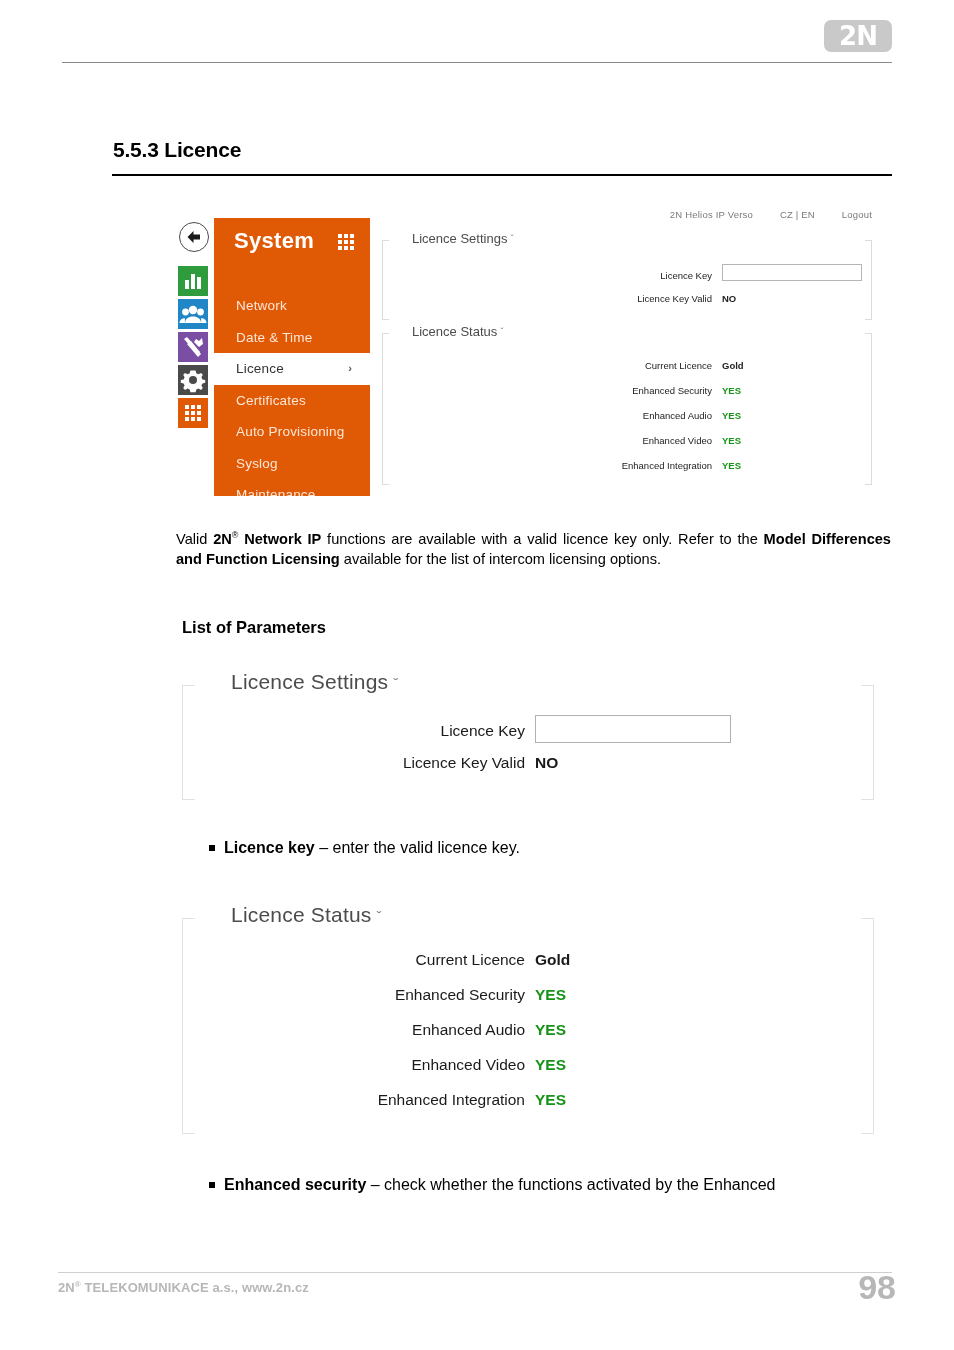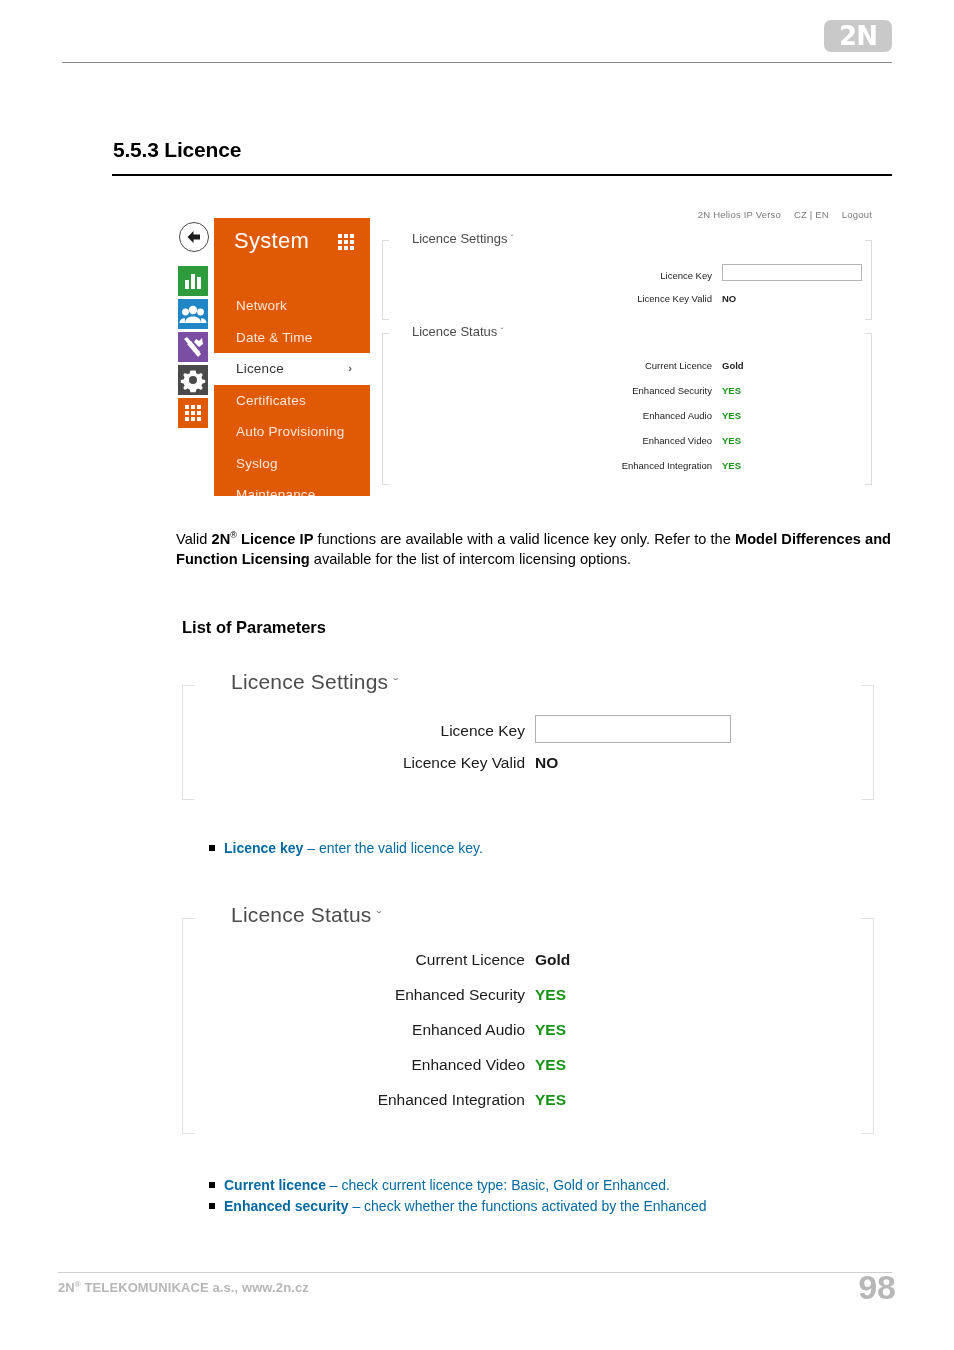--- a/index.html
+++ b/index.html
@@ -68,21 +68,21 @@
   }
   
   .topbar {
     position: absolute;
     right: 4px; top: 5px;
     font-size: 9.5px;
     color: #7a7a7a;
     letter-spacing: 0.2px;
     white-space: nowrap;
   }
-  .topbar span { margin-left: 10px; }
+  .topbar span { margin-left: 24px; }
 
   
   .rail {
     position: absolute;
     left: 2px; top: 62px;
     width: 32px;
   }
   .rail-icon {
     width: 30px; height: 30px;
     margin-bottom: 3px;
@@ -109,21 +109,21 @@
     left: 38px; top: 14px;
     width: 156px; height: 278px;
     background: #e05a06;
     overflow: hidden;
   }
   .menu-title {
     position: absolute;
     left: 20px; top: 10px;
     font-size: 22px;
     color: #ffffff;
-    font-weight: normal;
+    font-weight: bold;
     letter-spacing: 0.3px;
   }
   .menu-grid-icon {
     position: absolute;
     right: 16px; top: 16px;
     width: 16px; height: 16px;
   }
   .menu-list {
     position: absolute;
     left: 0; top: 72px;
@@ -255,23 +255,23 @@
     border: 1px solid #b0b0b0;
     background: #fff;
     box-sizing: border-box;
   }
 
   
   .bullets { position: absolute; width: 715px; }
   .bullet {
     position: relative;
     padding-left: 28px;
-    font-size: 14px;
+    font-size: 16px;
     line-height: 20.5px;
-    color: #0369a1;
+    color: #000000;
   }
   .bullet::before {
     content: "";
     position: absolute;
     left: 13px; top: 7px;
     width: 6px; height: 6px;
     background: #000;
   }
   .bullet b { font-weight: bold; }
   .bullet.just { text-align: justify; }
@@ -467,21 +467,21 @@
     <div class="s1-row" style="left:0; top:127px; width:330px; text-align:right;">
       <span class="lbl">Enhanced Integration</span>
     </div>
     <div class="s1-row" style="left:340px; top:127px;">
       <span class="val green" style="margin-left:0">YES</span>
     </div>
   </div>
 </div>
 
 <div class="para">
-  <span>Valid </span><b>2N</b><sup>®</sup><b> Licence IP</b><span> functions are available with a valid licence key only. Refer to the </span><b>Model Differences and Function Licensing</b><span> available for the list of intercom licensing options.</span>
+  <span>Valid </span><b>2N</b><sup>®</sup><b> Network IP</b><span> functions are available with a valid licence key only. Refer to the </span><b>Model Differences and Function Licensing</b><span> available for the list of intercom licensing options.</span>
 </div>
 
 <div class="sub-title">List of Parameters</div>
 
 <div class="bigpanel" style="left:182px; top:685px; width:692px; height:115px;">
   <div class="bk-l"></div>
   <div class="bk-r"></div>
   <div class="bp-legend">
     <span>Licence Settings</span><span class="caret">ˇ</span>
   </div>
@@ -542,23 +542,20 @@
 
   <div class="bp-row" style="left:0; top:173px; width:343px; text-align:right;">
     <span class="lbl">Enhanced Integration</span>
   </div>
   <div class="bp-row" style="left:353px; top:173px;">
     <span class="val" style="margin-left:0;color:#179317;">YES</span>
   </div>
 </div>
 
 <div class="bullets" style="left:196px; top:1175px; width:700px;">
-  <div class="bullet">
-    <b>Current licence</b><span> – check current licence type: Basic, Gold or Enhanced.</span>
-  </div>
   <div class="bullet just">
     <b>Enhanced security</b><span> – check whether the functions activated by the Enhanced</span>
   </div>
 </div>
 
 <div class="footer-rule"></div>
 <div class="footer-left">
   <span>2N</span><sup>®</sup><span> TELEKOMUNIKACE a.s., www.2n.cz</span>
 </div>
 <div class="page-num">98</div>

